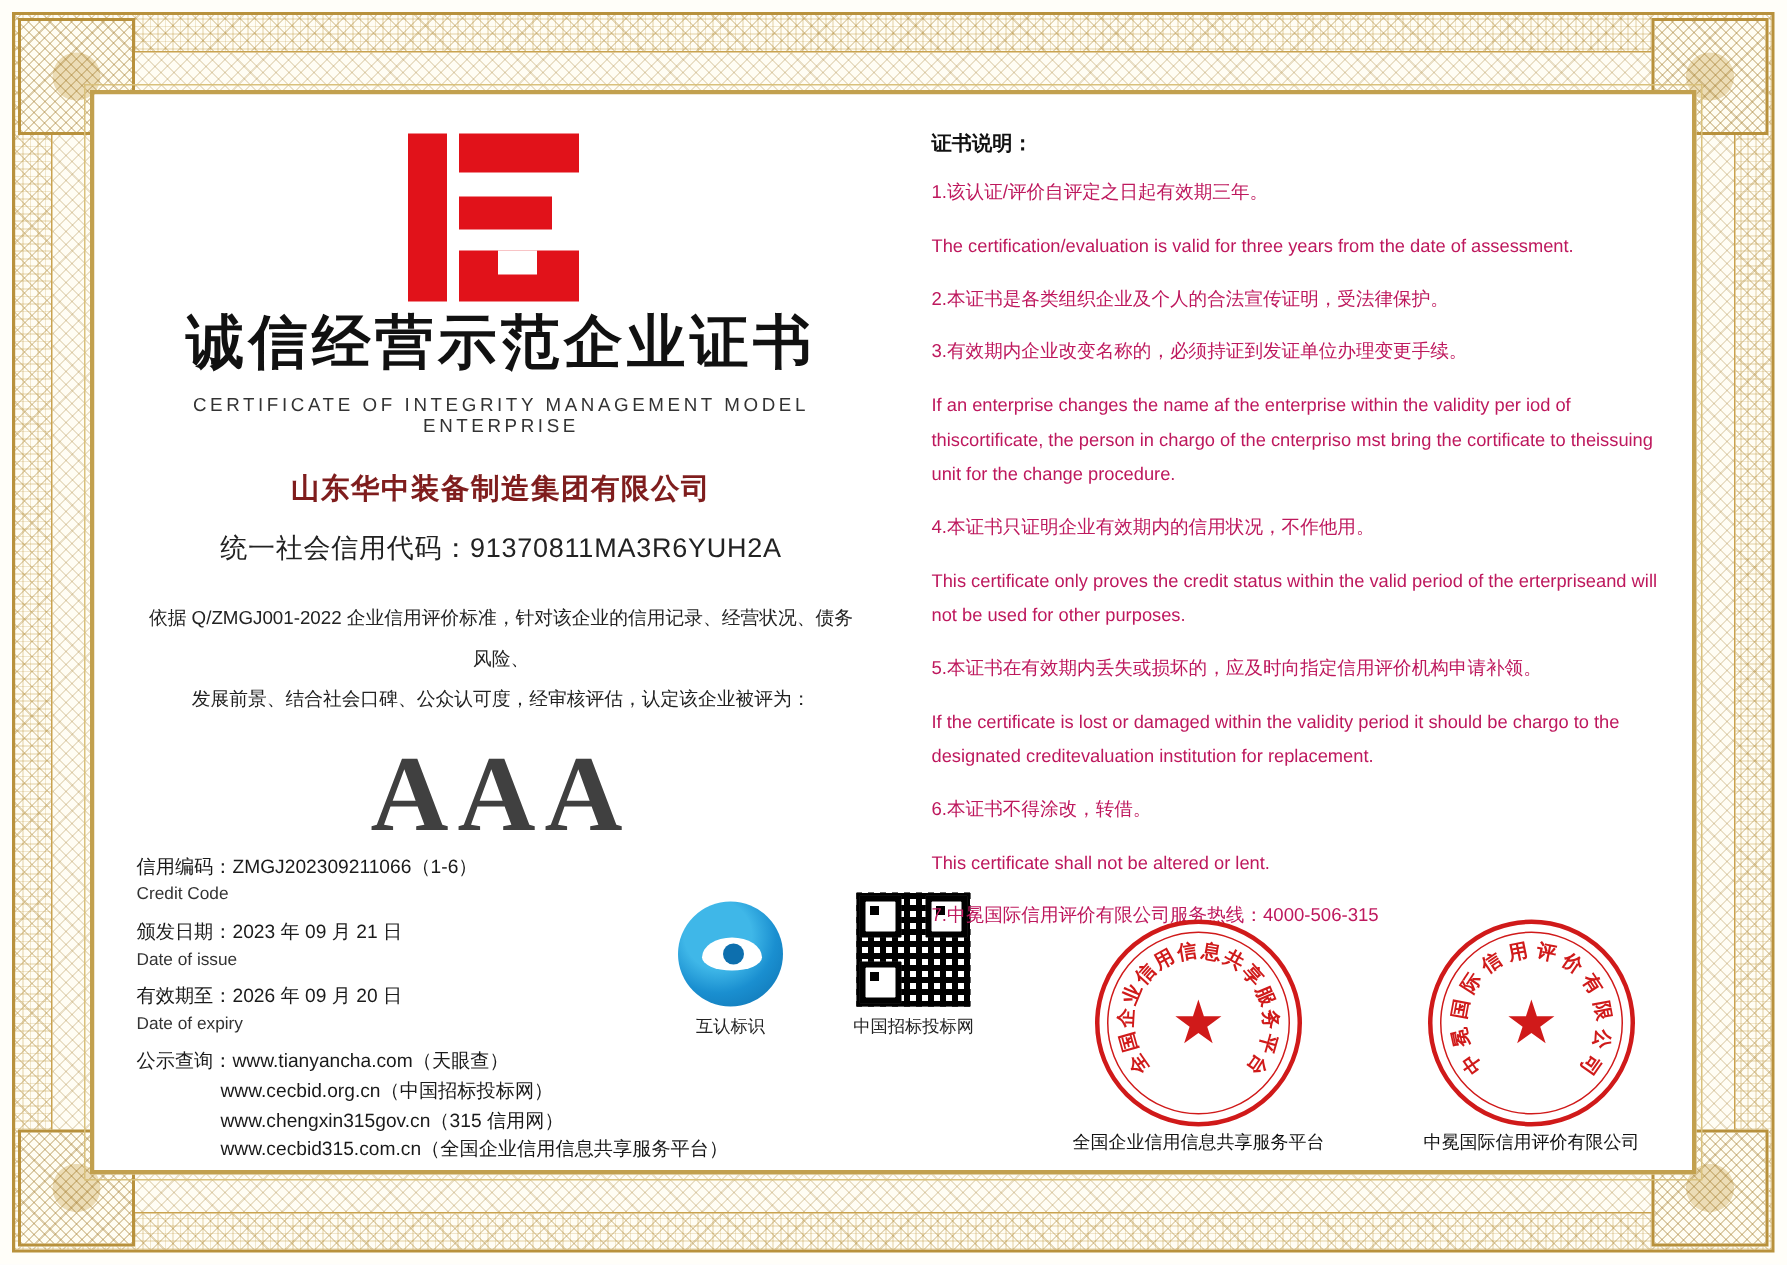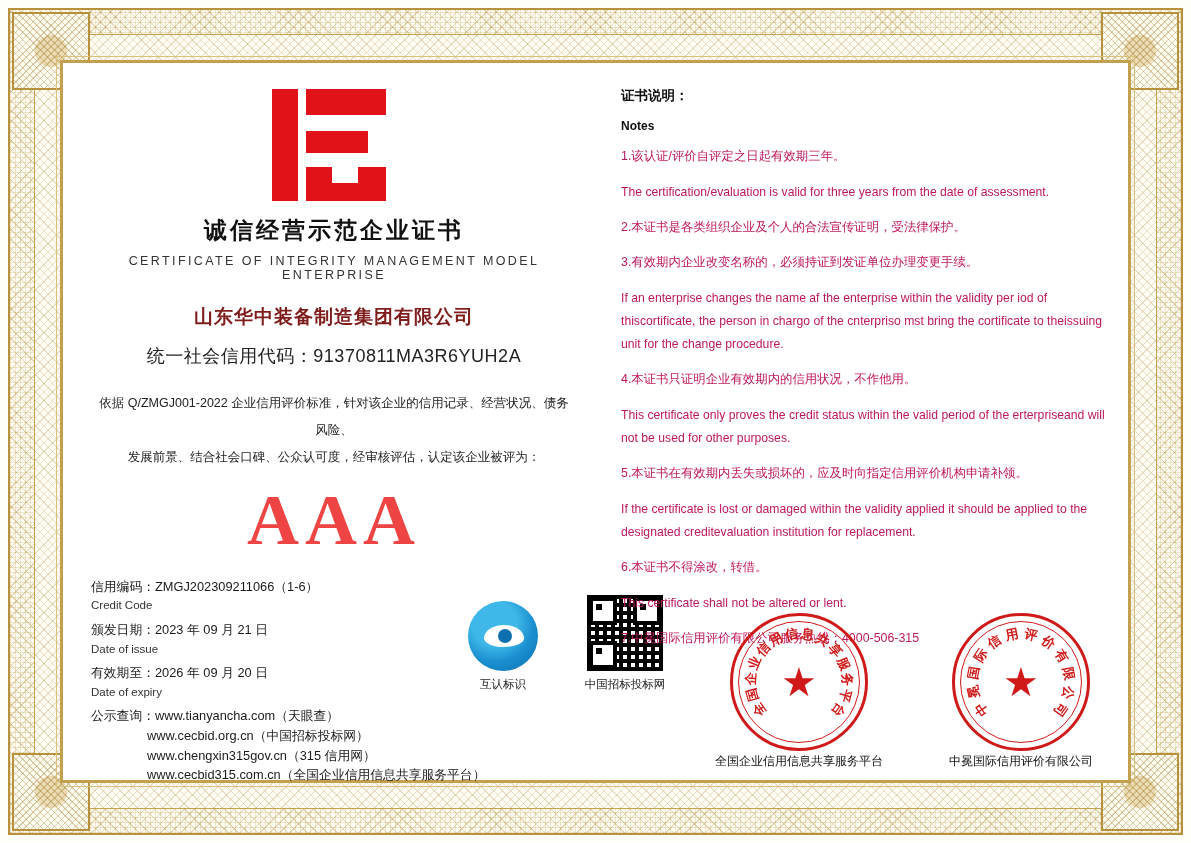--- a/index.html
+++ b/index.html
@@ -79,23 +79,22 @@
   .logo{position:relative;width:124px;height:112px;}
   .logo .bar-left{position:absolute;left:0;top:0;width:26px;height:112px;background:#e1121a;}
   .logo .top-arm{position:absolute;left:34px;top:0;width:80px;height:26px;background:#e1121a;}
   .logo .mid-arm{position:absolute;left:34px;top:42px;width:62px;height:22px;background:#e1121a;}
   .logo .bot-block{position:absolute;left:34px;top:78px;width:80px;height:34px;background:#e1121a;}
   .logo .notch{position:absolute;left:60px;top:78px;width:26px;height:16px;background:#fff;}
 
   .title-cn{
     text-align:center;
     font-family:"DejaVu Sans","Liberation Sans",sans-serif;
-    font-size:23px;font-weight:bold;color:#111;
+    font-size:39px;font-weight:bold;color:#111;
     letter-spacing:3px;
-    margin-top:14px;
   }
   .title-en{
     text-align:center;
     font-size:12.5px;color:#333;letter-spacing:2.4px;
     margin-top:8px;
   }
   .company{
     text-align:center;
     font-family:"DejaVu Sans","Liberation Sans",sans-serif;
     font-size:19px;font-weight:bold;color:#7f1d1d;
@@ -109,40 +108,39 @@
     margin-top:22px;
     font-size:12.5px;color:#222;line-height:2.15;
     text-align:center;
     padding:0 12px;
   }
   .grade{
     text-align:center;
     font-family:"Liberation Serif","DejaVu Serif",serif;
     font-weight:bold;
     font-size:72px;
-    color:#ef4444;
+    color:#404040;
     letter-spacing:6px;
     margin-top:10px;
     line-height:1.1;
   }
 
   .meta{
-    margin-top:18px;
     padding-left:6px;
     font-size:12.8px;
     color:#1a1a1a;
     line-height:1.45;
   }
   .meta .row{margin-bottom:1px;}
   .meta .sub{font-size:11.5px;color:#333;margin-bottom:7px;}
   .meta .indent{padding-left:56px;}
 
   .badges{
     position:absolute;
-    left:392px;bottom:88px;
+    left:376px;bottom:88px;
     display:flex;align-items:flex-end;gap:26px;
   }
   .badge{width:96px;text-align:center;}
   .badge .cap{font-size:11.5px;color:#222;margin-top:6px;}
   .eye{
     width:70px;height:70px;border-radius:50%;
     background:radial-gradient(circle at 38% 32%, #3fb7e8 0 35%, #1a8fd0 60%, #0d6fae 100%);
     margin:0 auto;position:relative;
   }
   .eye:after{
@@ -279,31 +277,30 @@
               </div>
           </div>
           <div class="cap">中国招标投标网</div>
         </div>
       </div>
 
     </div>
 
     <div class="right">
       <div class="notes-title">证书说明：</div>
-      <div class="notes-sub">Notes</div>
 
       <div class="note cn">1.该认证/评价自评定之日起有效期三年。</div>
       <div class="note">The certification/evaluation is valid for three years from the date of assessment.</div>
       <div class="note cn">2.本证书是各类组织企业及个人的合法宣传证明，受法律保护。</div>
       <div class="note cn">3.有效期内企业改变名称的，必须持证到发证单位办理变更手续。</div>
       <div class="note">If an enterprise changes the name af the enterprise within the validity per iod of thiscortificate, the person in chargo of the cnterpriso mst bring the cortificate to theissuing unit for the change procedure.</div>
       <div class="note cn">4.本证书只证明企业有效期内的信用状况，不作他用。</div>
       <div class="note">This certificate only proves the credit status within the valid period of the erterpriseand will not be used for other purposes.</div>
       <div class="note cn">5.本证书在有效期内丢失或损坏的，应及时向指定信用评价机构申请补领。</div>
-      <div class="note">If the certificate is lost or damaged within the validity applied it should be applied to the designated creditevaluation institution for replacement.</div>
+      <div class="note">If the certificate is lost or damaged within the validity period it should be chargo to the designated creditevaluation institution for replacement.</div>
       <div class="note cn">6.本证书不得涂改，转借。</div>
       <div class="note">This certificate shall not be altered or lent.</div>
       <div class="note cn">7.中冕国际信用评价有限公司服务热线：4000-506-315</div>
 
       <div class="seals">
         <div class="seal-wrap">
           <div class="seal">
             <div class="ring"></div>
             <div class="arc">
                 <span style="transform: rotate(-125deg) translate(0px, -50px) rotate(0deg) translate(-6px, -7px);">全</span>

